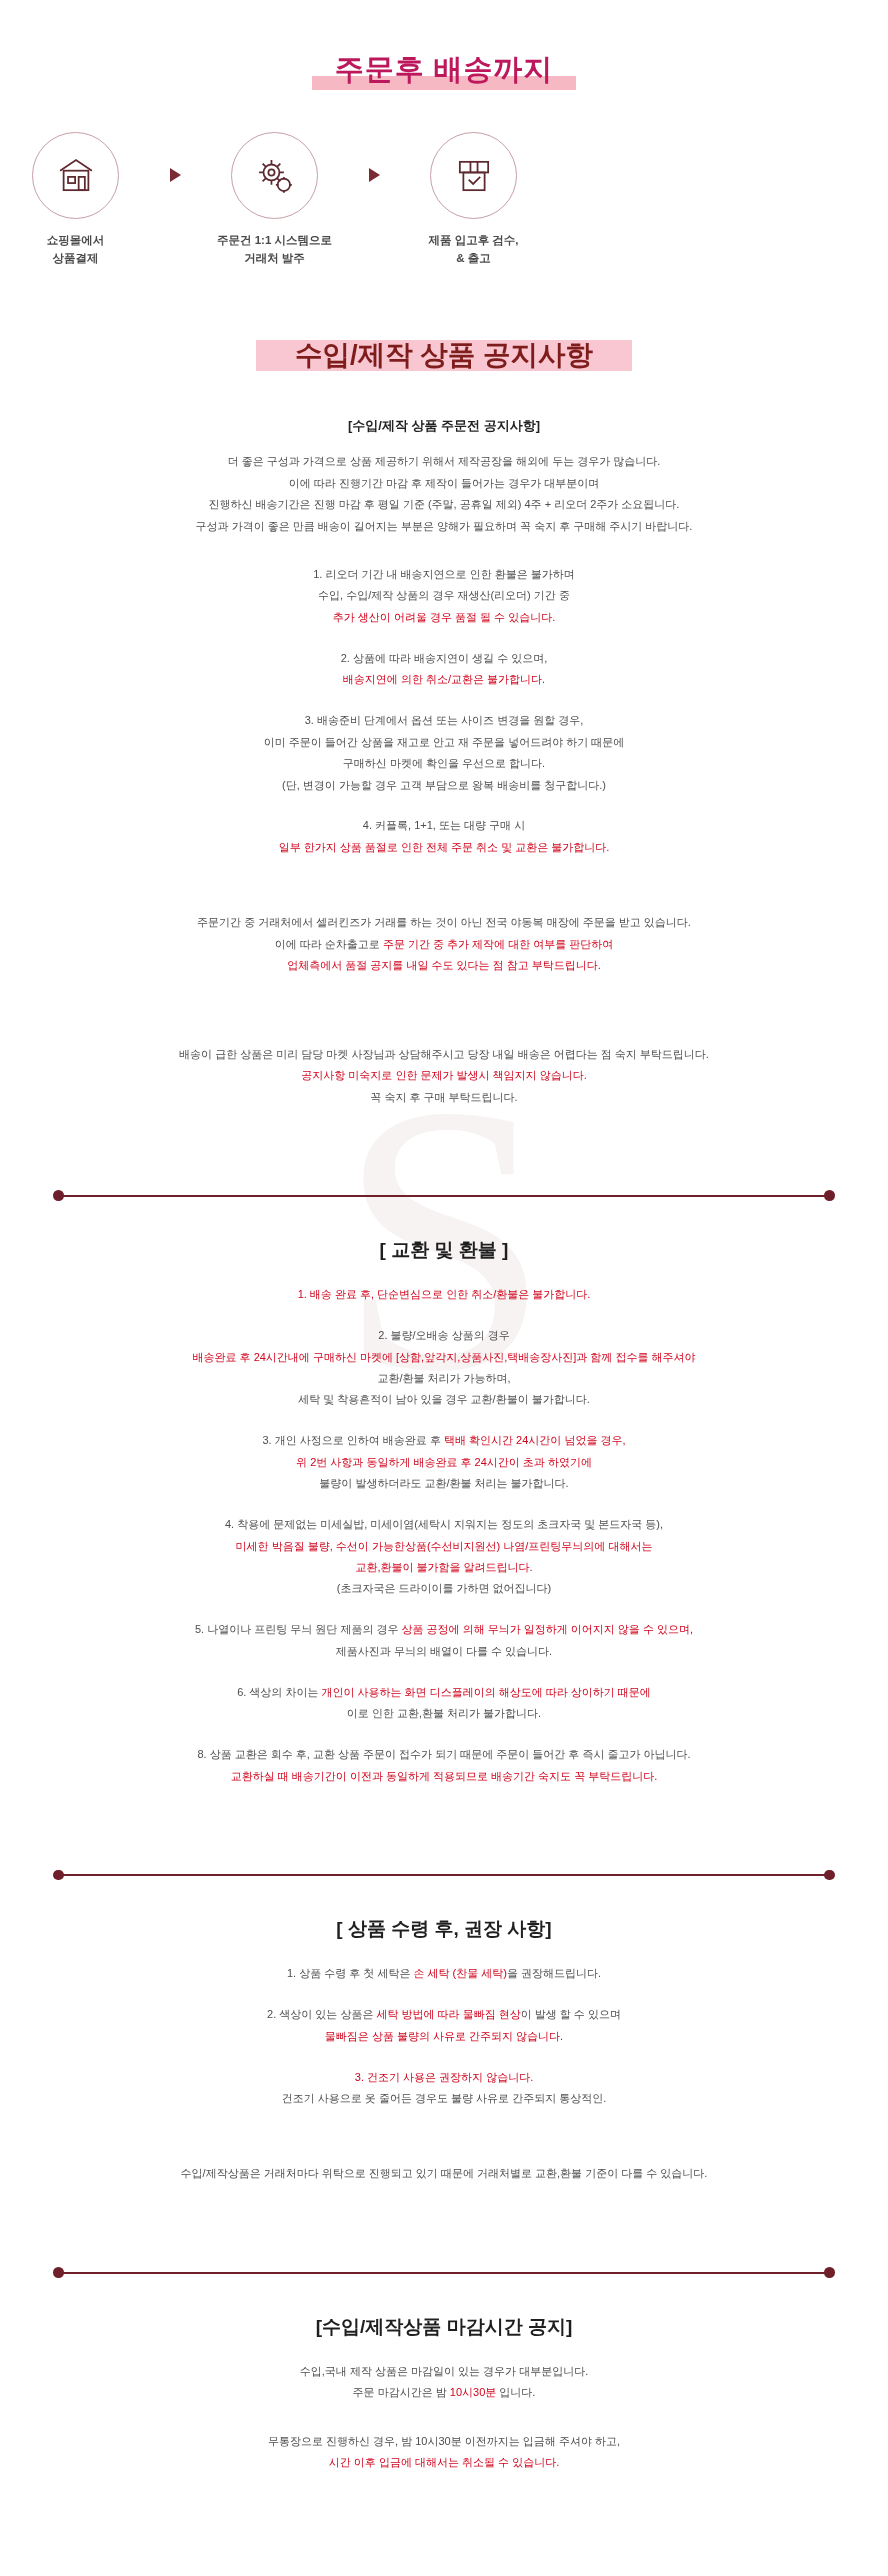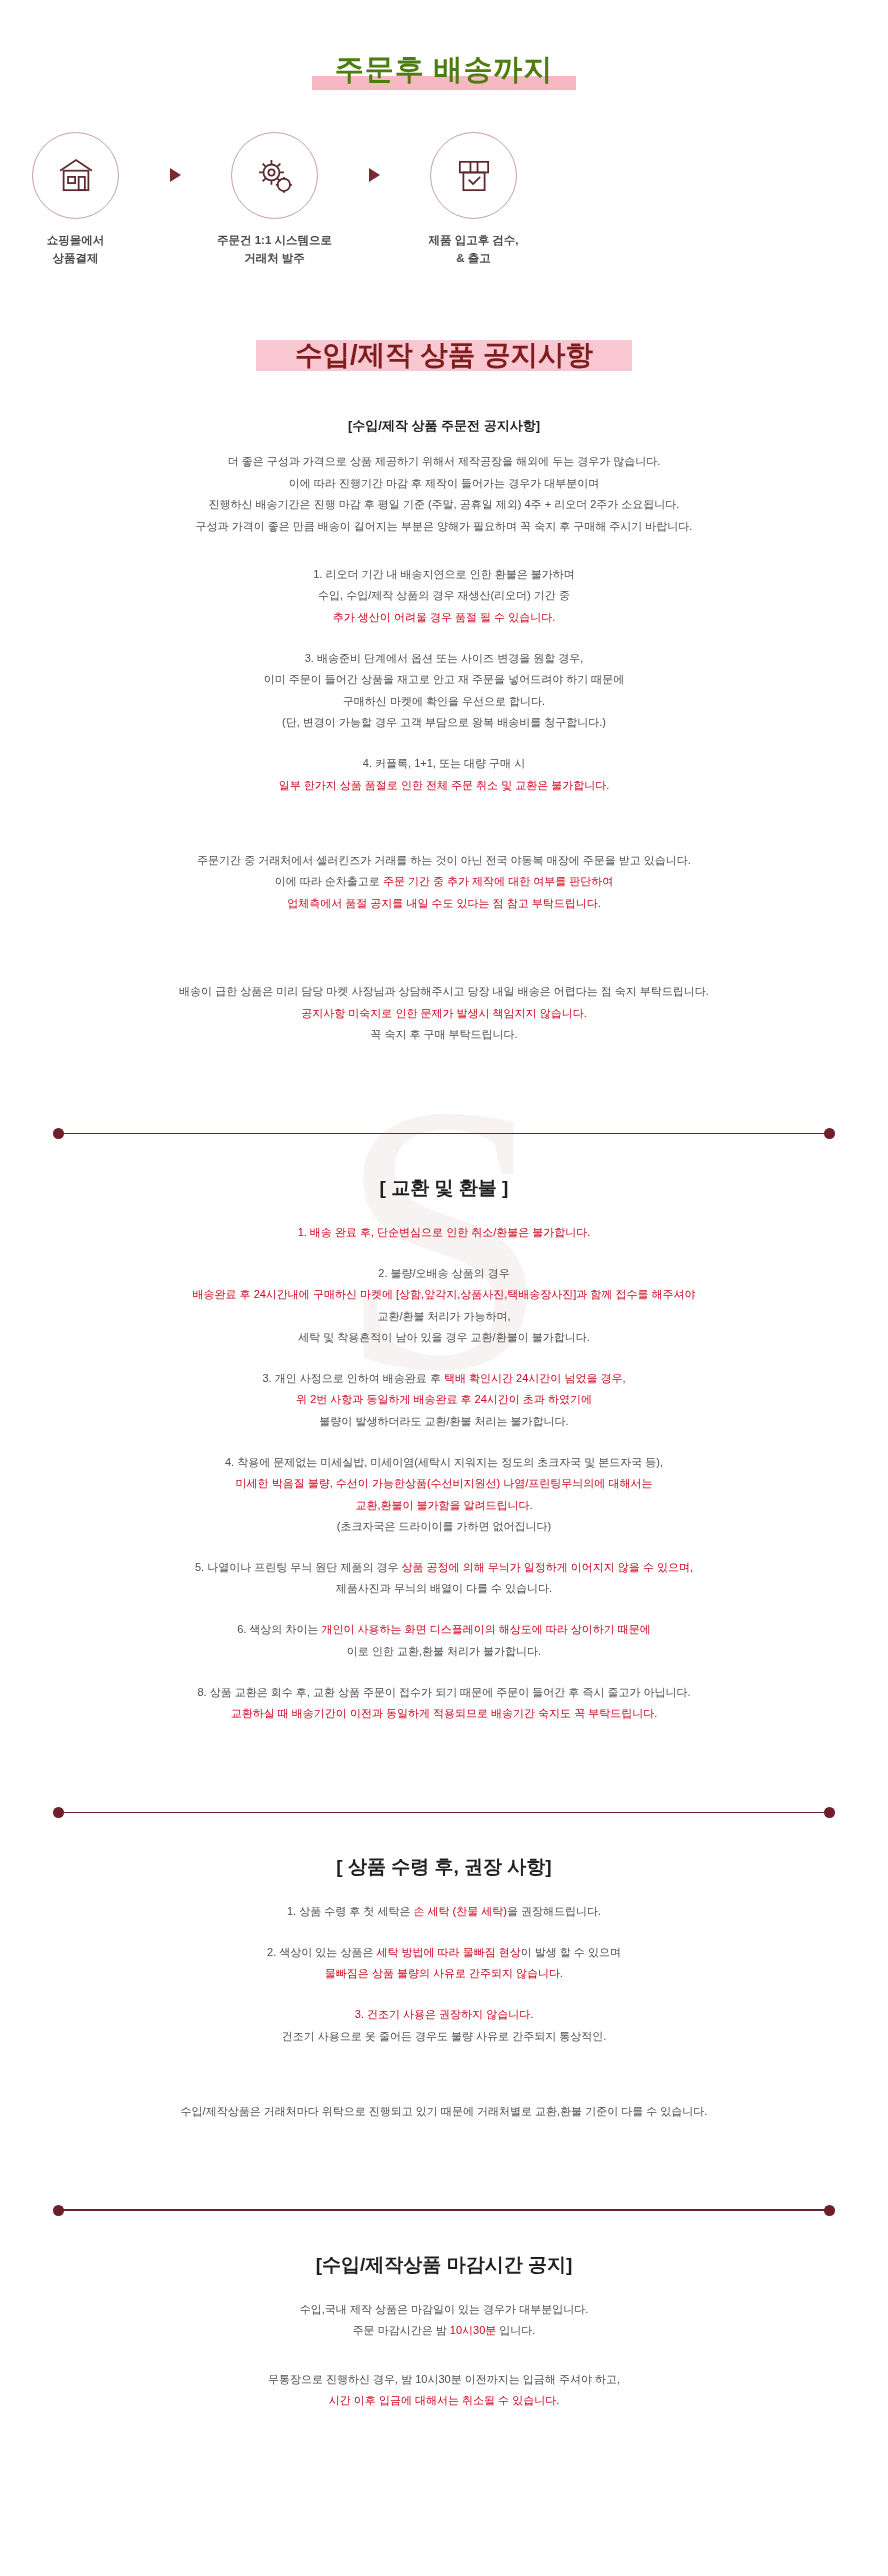--- a/index.html
+++ b/index.html
@@ -44,21 +44,21 @@
   
   .top-title-wrap {
     padding-top: 46px;
     text-align: center;
   }
   .top-title {
     display: inline-block;
     position: relative;
     font-size: 29px;
     font-weight: bold;
-    color: #4d7c0f;
+    color: #be185d;
     letter-spacing: 0.9px;
     padding: 3.6px 23px 1.8px 23px;
   }
   .top-title .hl {
     position: absolute;
     left: 0;
     right: 0;
     bottom: 1.8px;
     height: 13.3px;
     background: #f6b9c4;
@@ -275,20 +275,24 @@
         <span>진행하신 배송기간은 진행 마감 후 평일 기준 (주말, 공휴일 제외) 4주 + 리오더 2주가 소요됩니다.</span><br>
         <span>구성과 가격이 좋은 만큼 배송이 길어지는 부분은 양해가 필요하며 꼭 숙지 후 구매해 주시기 바랍니다.</span>
       </p>
 
       <p class="para">
         <span>1. 리오더 기간 내 배송지연으로 인한 환불은 불가하며</span><br>
         <span>수입, 수입/제작 상품의 경우 재생산(리오더) 기간 중</span><br>
         <span class="red">추가 생산이 어려울 경우 품절 될 수 있습니다.</span>
       </p>
 
+      <p class="para">
+        <span>2. 상품에 따라 배송지연이 생길 수 있으며,</span><br>
+        <span class="red">배송지연에 의한 취소/교환은 불가합니다.</span>
+      </p>
 
       <p class="para">
         <span>3. 배송준비 단계에서 옵션 또는 사이즈 변경을 원할 경우,</span><br>
         <span>이미 주문이 들어간 상품을 재고로 안고 재 주문을 넣어드려야 하기 때문에</span><br>
         <span>구매하신 마켓에 확인을 우선으로 합니다.</span><br>
         <span>(단, 변경이 가능할 경우 고객 부담으로 왕복 배송비를 청구합니다.)</span>
       </p>
 
       <p class="para block">
         <span>4. 커플록, 1+1, 또는 대량 구매 시</span><br>

